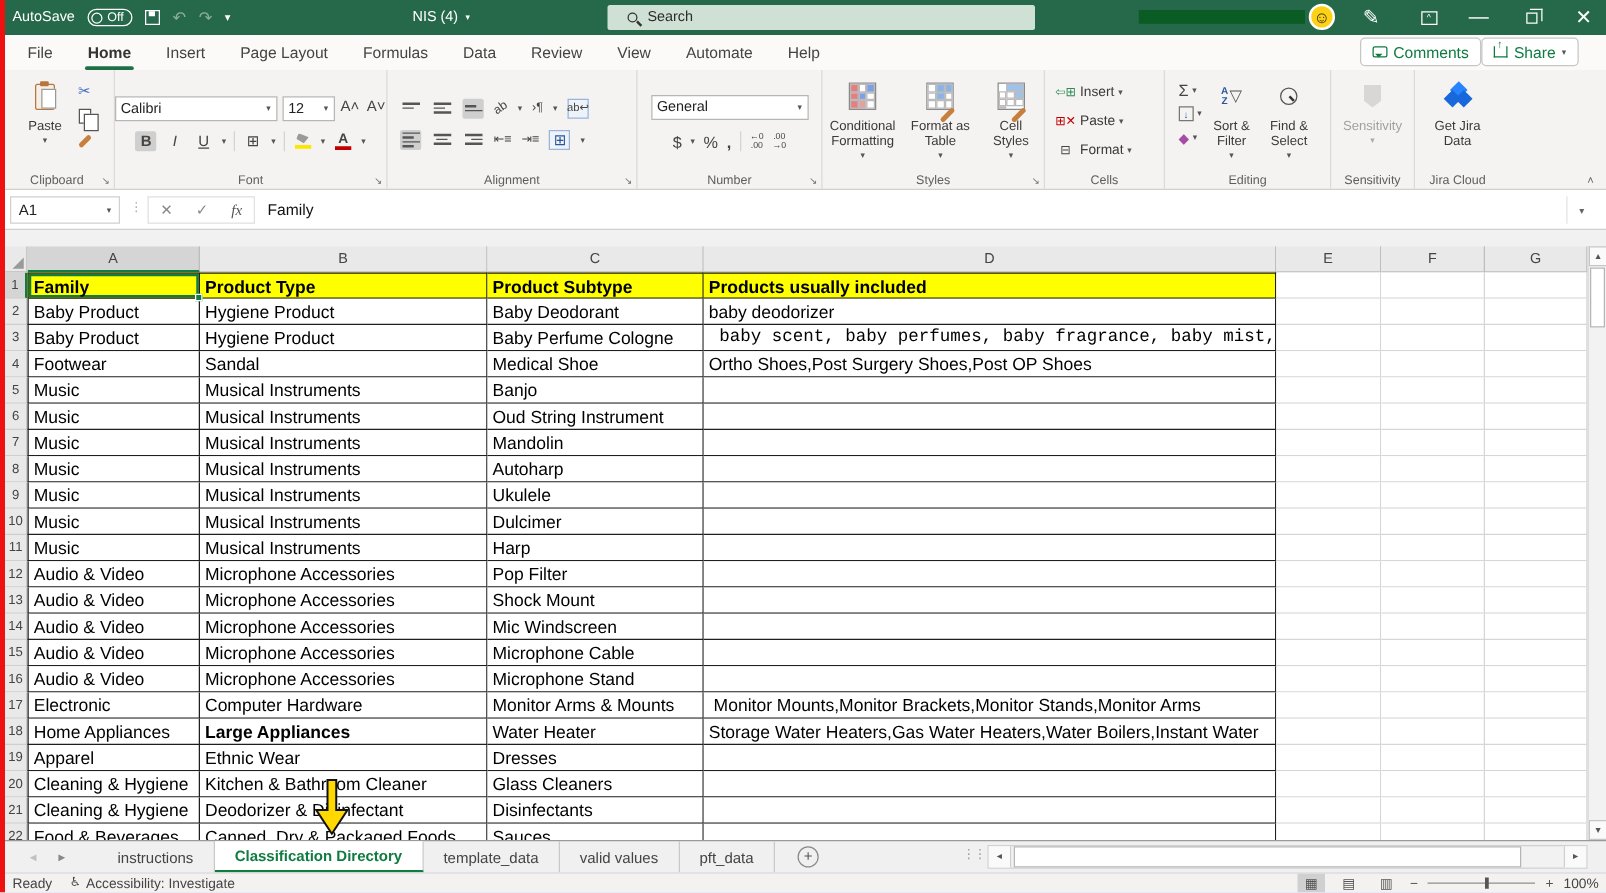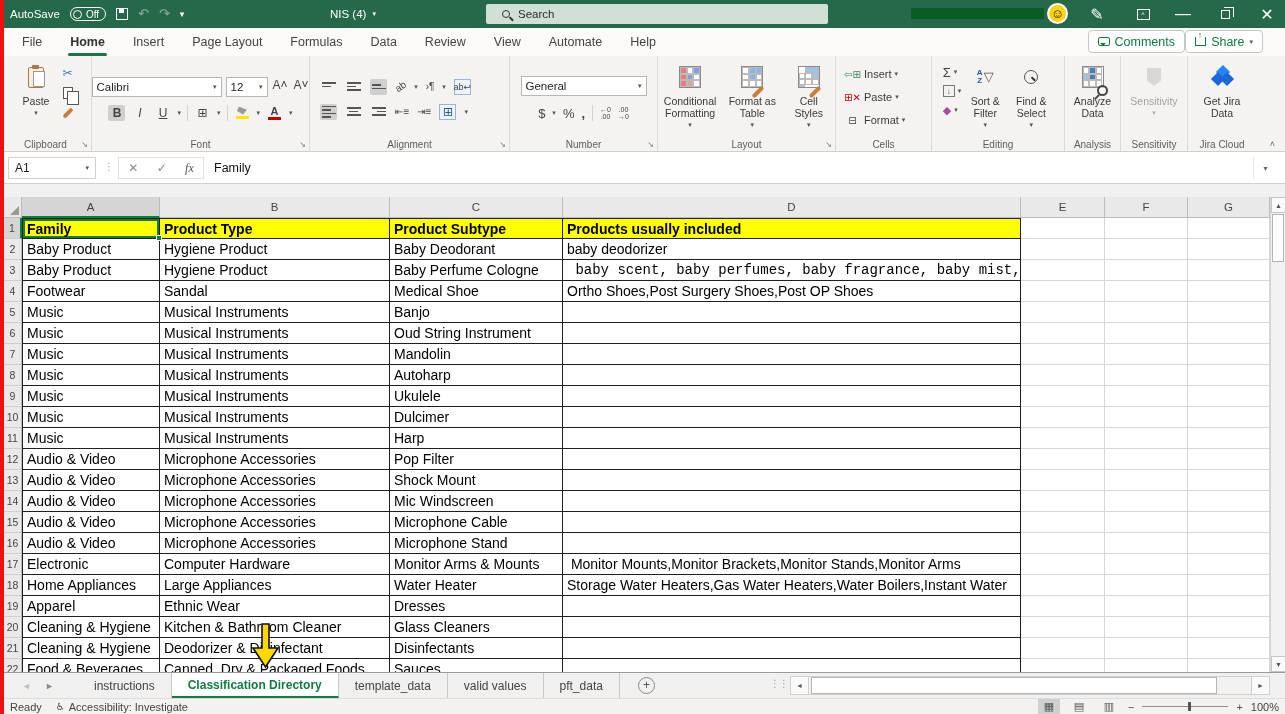--- a/index.html
+++ b/index.html
@@ -403,21 +403,21 @@
               <div></div>
             <div></div>
               <div></div>
               <div></div>
           </span>
           <span class="brush"></span>
         </span>
         <span>Cell Styles</span>
         <span class="chev">▾</span>
       </div>
-      <span class="glabel">Layout</span>
+      <span class="glabel">Styles</span>
       <span class="launcher">↘</span>
     </div>
 
     <div class="rgroup" style="width:96px; flex-direction:column; align-items:flex-start; padding-left:8px">
       <div class="smallrow">
         <span class="ibox" style="color:#2e8b57;font-size:10px">⇦⊞</span>
         <span>Insert</span>
           <span class="chev">▾</span>
       </div>
       <div class="smallrow">
@@ -459,40 +459,20 @@
       <div class="bigbtn" style="width:44px">
         <span class="bicon">
             <span class="mag" style="width:14px;height:14px;border-color:#555"></span>
           </span>
         <span>Find &amp; Select</span>
         <span class="chev">▾</span>
       </div>
       <span class="glabel">Editing</span>
     </div>
 
-    <div class="rgroup" style="width:56px">
-      <div class="bigbtn" style="width:50px">
-        <span class="bicon" style="position:relative">
-          <span class="minigrid">
-            <div></div>
-              <div style="background:#4a7ebb"></div>
-              <div></div>
-            <div style="background:#9cc3ee"></div>
-              <div style="background:#4a7ebb"></div>
-              <div></div>
-            <div></div>
-              <div></div>
-              <div></div>
-          </span>
-          <span class="magbig"></span>
-        </span>
-        <span>Analyze Data</span>
-      </div>
-      <span class="glabel">Analysis</span>
-    </div>
 
     <div class="rgroup" style="width:67px">
       <div class="bigbtn grayed">
         <span class="bicon">
             <span class="tag"></span>
           </span>
         <span>Sensitivity</span>
         <span class="chev">▾</span>
       </div>
       <span class="glabel">Sensitivity</span>
@@ -711,21 +691,21 @@
           <div class="c tbl" style="width: 230px;">Computer Hardware</div>
           <div class="c tbl" style="width: 173px;">Monitor Arms &amp; Mounts</div>
           <div class="c tbl" style="width: 458px;"> Monitor Mounts,Monitor Brackets,Monitor Stands,Monitor Arms</div>
           <div class="c plain" style="width: 84px;"></div>
           <div class="c plain" style="width: 83px;"></div>
           <div class="c plain" style="width: 82px;"></div>
         </div>
         <div class="g-row">
           <div class="rh">18</div>
           <div class="c tbl first" style="width: 138px;">Home Appliances</div>
-          <div class="c tbl" style="width: 230px;">Large Appliances</div>
+          <div class="c tbl" style="width: 230px; font-weight: bold;">Large Appliances</div>
           <div class="c tbl" style="width: 173px;">Water Heater</div>
           <div class="c tbl" style="width: 458px;">Storage Water Heaters,Gas Water Heaters,Water Boilers,Instant Water</div>
           <div class="c plain" style="width: 84px;"></div>
           <div class="c plain" style="width: 83px;"></div>
           <div class="c plain" style="width: 82px;"></div>
         </div>
         <div class="g-row">
           <div class="rh">19</div>
           <div class="c tbl first" style="width: 138px;">Apparel</div>
           <div class="c tbl" style="width: 230px;">Ethnic Wear</div>

